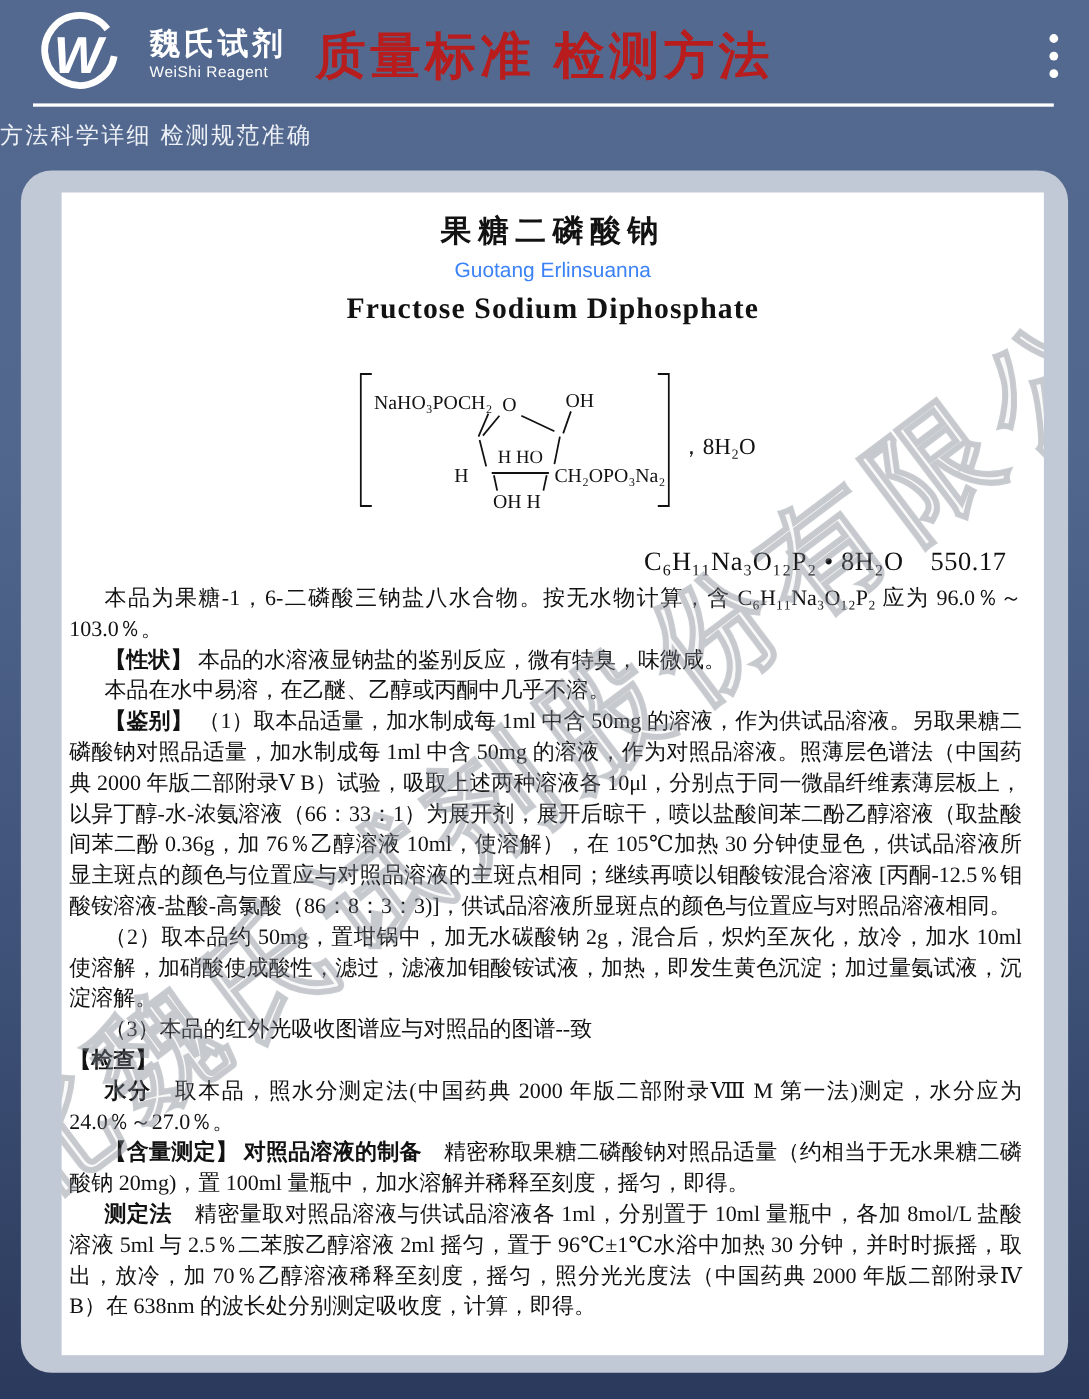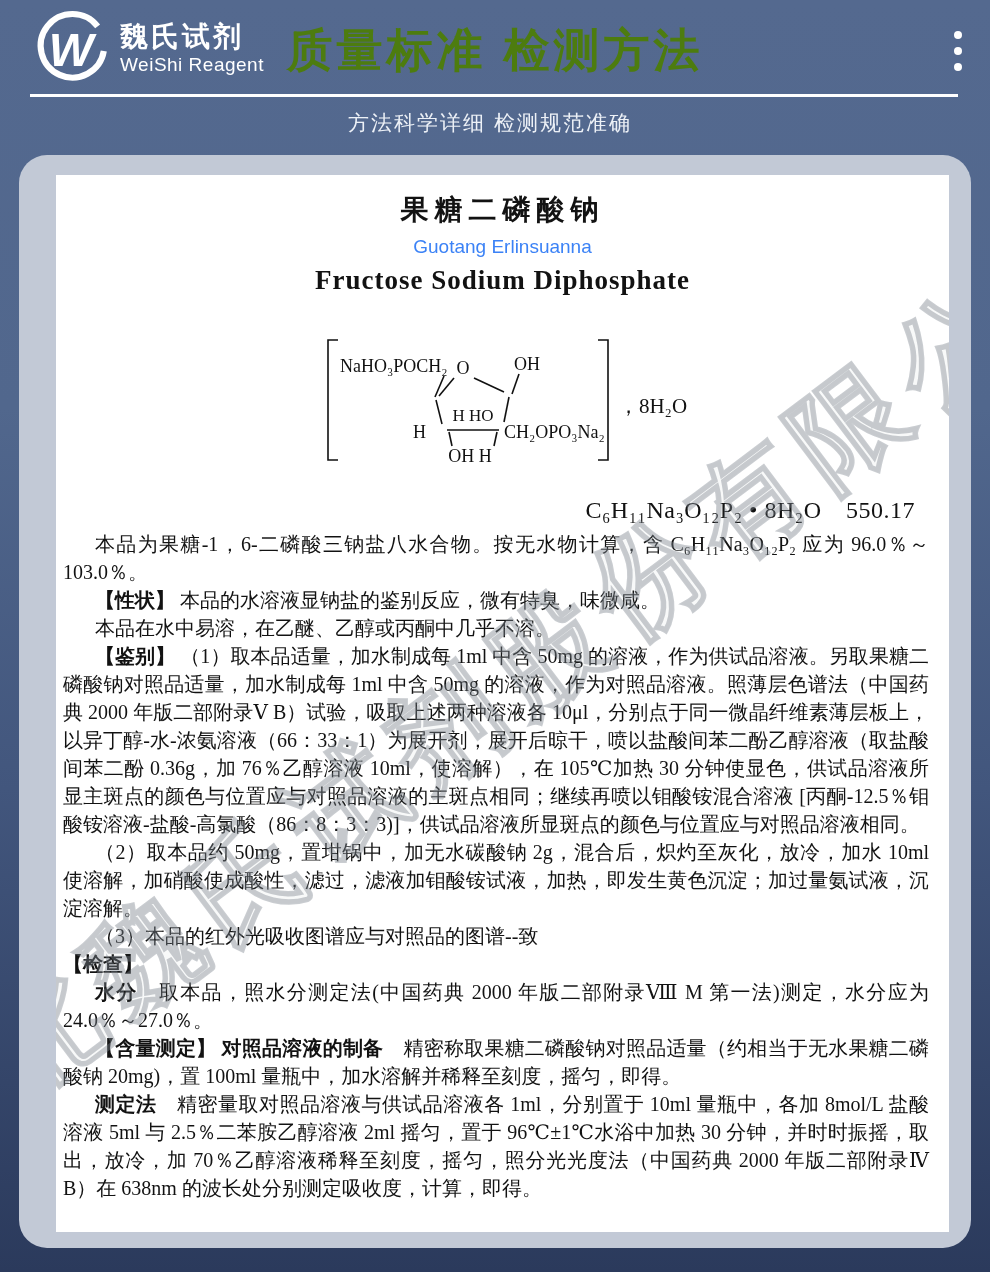--- a/index.html
+++ b/index.html
@@ -5,29 +5,29 @@
   html,body{margin:0;padding:0;}
   body{
     width:990px;height:1272px;position:relative;overflow:hidden;
     background:linear-gradient(180deg,#54698f 0%,#51678d 32%,#42567d 62%,#2b3a5c 100%);
     font-family:"Liberation Sans","DejaVu Sans",sans-serif;
   }
   
   .header{position:absolute;top:0;left:0;right:0;height:97px;}
   .brand{position:absolute;left:30px;top:8px;display:flex;align-items:center;gap:8px;color:#fff;}
   .brand-icon{width:82px;height:82px;}
-  .brand-text{display:flex;flex-direction:column;line-height:1.1;}
+  .brand-text{display:flex;flex-direction:column;line-height:1.1;margin-left:16px;}
   .brand-cn{font-size:28px;font-weight:bold;letter-spacing:3px;}
-  .brand-en{font-size:19px;letter-spacing:0.5px;margin-top:2px;}
-  .header-title{position:absolute;left:0;right:0;top:20px;text-align:center;color:#4d7c0f;
+  .brand-en{font-size:14px;letter-spacing:0.5px;margin-top:2px;}
+  .header-title{position:absolute;left:0;right:0;top:20px;text-align:center;color:#b91c1c;
     font-size:46px;font-weight:bold;letter-spacing:4px;}
   .kebab{position:absolute;right:28px;top:31px;display:flex;flex-direction:column;gap:8px;}
   .kebab span{width:8px;height:8px;border-radius:50%;background:#fff;display:block;}
   .header-rule{position:absolute;top:94px;left:30px;width:928px;height:3px;background:#fff;}
-  .subtitle{position:absolute;top:109px;left:0;right:10px;text-align:center;color:#edf1f7;
+  .subtitle{position:absolute;top:109px;left:0;right:10px;text-align:left;color:#edf1f7;
     font-size:21px;letter-spacing:2px;}
   
   .card{position:absolute;left:19px;top:155px;width:952px;height:1093px;background:#c2c9d6;border-radius:28px;}
   .doc{position:absolute;left:37px;top:20px;width:893px;height:1057px;background:#ffffff;overflow:hidden;}
   .doc-inner{position:relative;width:100%;height:100%;
     font-family:"Liberation Serif","DejaVu Serif",serif;color:#121212;}
   .doc-title{margin:16px 0 0 0;text-align:center;font-size:28px;font-weight:bold;letter-spacing:6px;}
   .doc-pinyin{margin:7px 0 0 0;text-align:center;font-size:19px;color:#3b82f6;
     font-family:"Liberation Sans","DejaVu Sans",sans-serif;}
   .doc-en{margin:7px 0 0 0;text-align:center;font-size:27px;font-weight:bold;letter-spacing:1px;}

